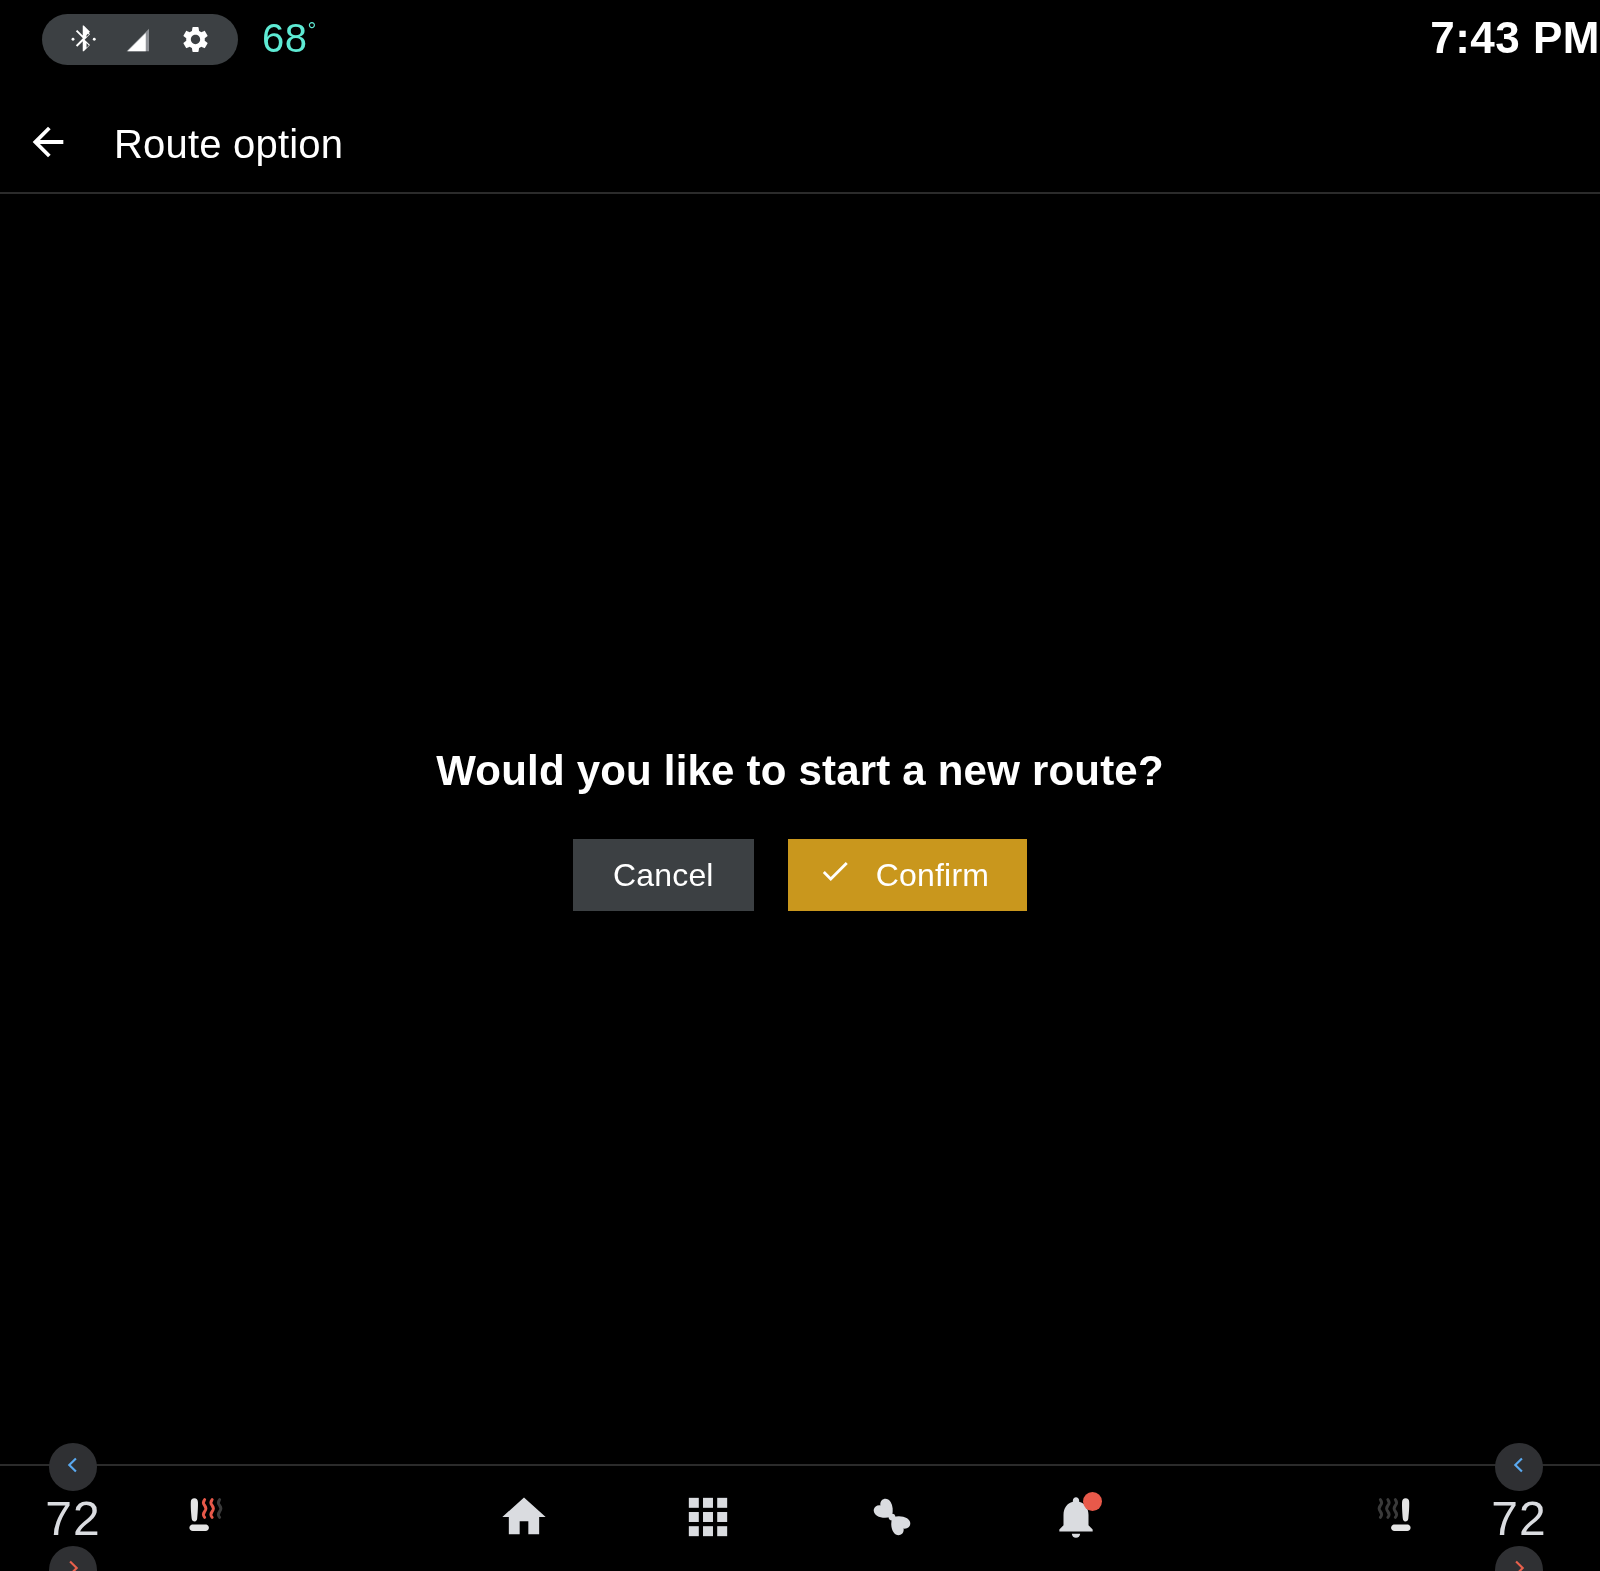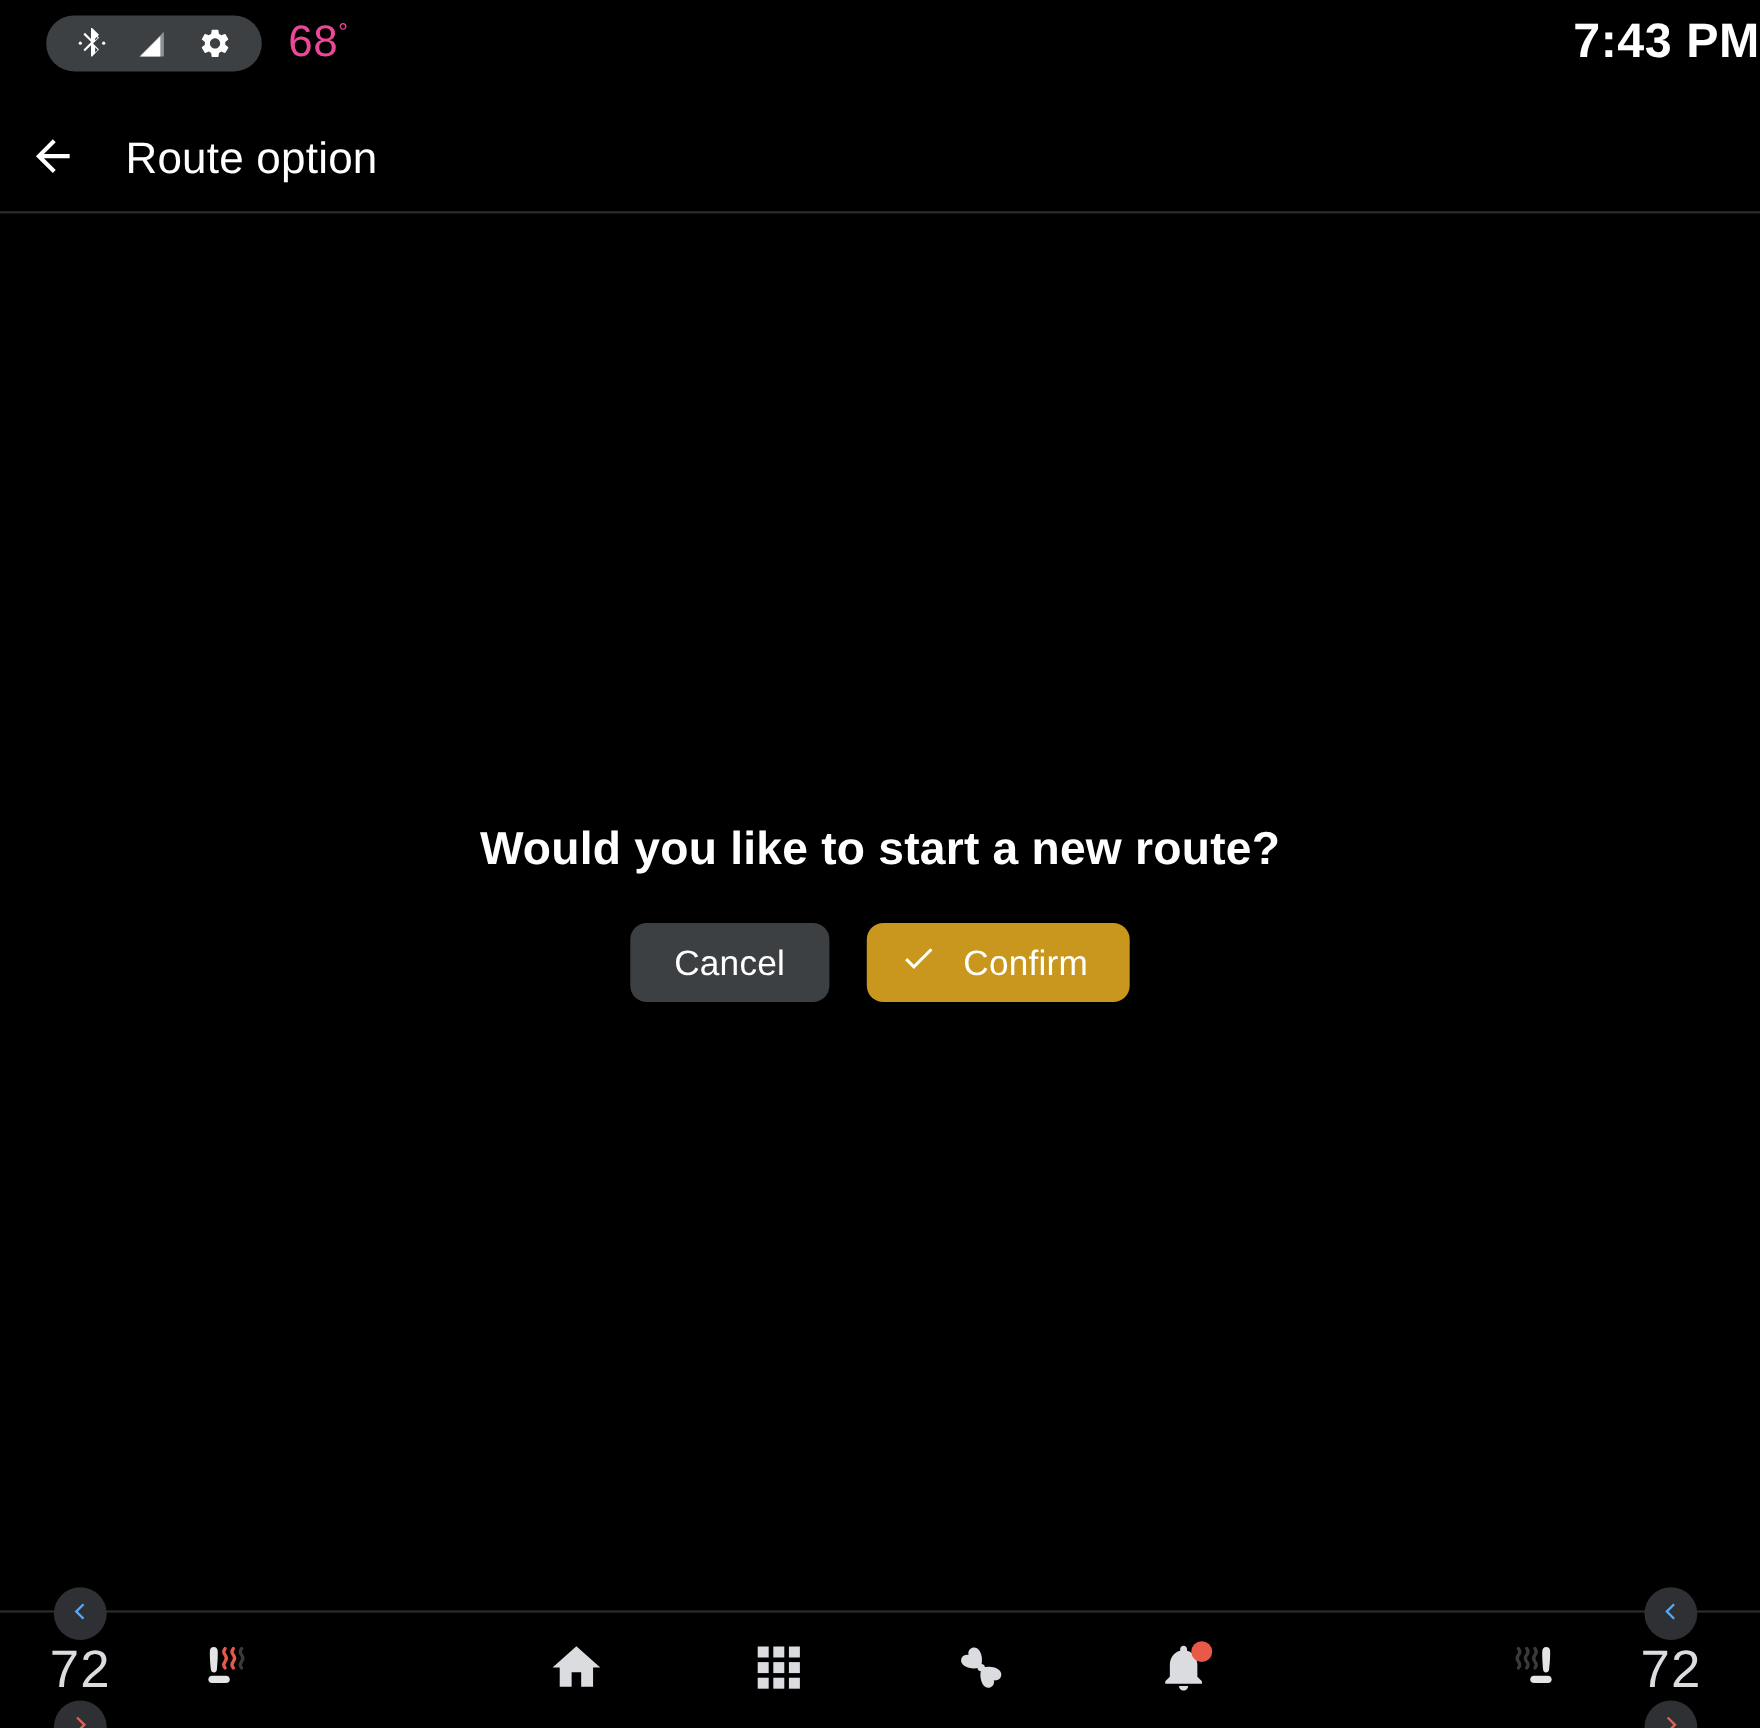--- a/index.html
+++ b/index.html
@@ -18,21 +18,21 @@
   #status-pill {
     position:absolute; left:42px; top:14px;
     width:196px; height:51px;
     background:#3c4043; border-radius:26px;
     display:flex; align-items:center; justify-content:space-around;
     padding:0 14px;
   }
   .pill-icon { display:flex; align-items:center; justify-content:center; }
   #status-temp {
     position:absolute; left:262px; top:12px;
-    color:#ec4899; font-size:40px; font-weight:400;
+    color:#5eead4; font-size:40px; font-weight:400;
     letter-spacing:0.5px; line-height:52px;
   }
   #status-temp .deg { font-size:22px; vertical-align:super; line-height:1; }
   #status-clock {
     position:absolute; left:0; top:12px; width:1600px;
     text-align:right; color:#ffffff;
     font-size:44px; font-weight:bold; line-height:52px;
     letter-spacing:0.5px;
   }
 
@@ -64,21 +64,21 @@
     display:flex; flex-direction:column;
     align-items:center; justify-content:center;
   }
   #dialog-message {
     color:#ffffff; font-size:42px; font-weight:bold;
     letter-spacing:0.2px; text-align:right;
     margin-bottom:44px;
   }
   #dialog-buttons { display:flex; align-items:center; gap:34px; }
   .dlg-btn {
-    height:72px; border:none; border-radius:15px;
+    height:72px; border:none; border-radius:0;
     display:flex; align-items:center; justify-content:center;
     font-family:"Liberation Sans", sans-serif;
     font-size:32px; color:#ffffff; cursor:pointer;
     letter-spacing:0.2px;
   }
   #cancel-button { background:#3c4043; padding:0 40px; }
   #confirm-button { background:#c9971d; padding:0 38px 0 30px; gap:24px; }
 
   
   #bottom-divider {

